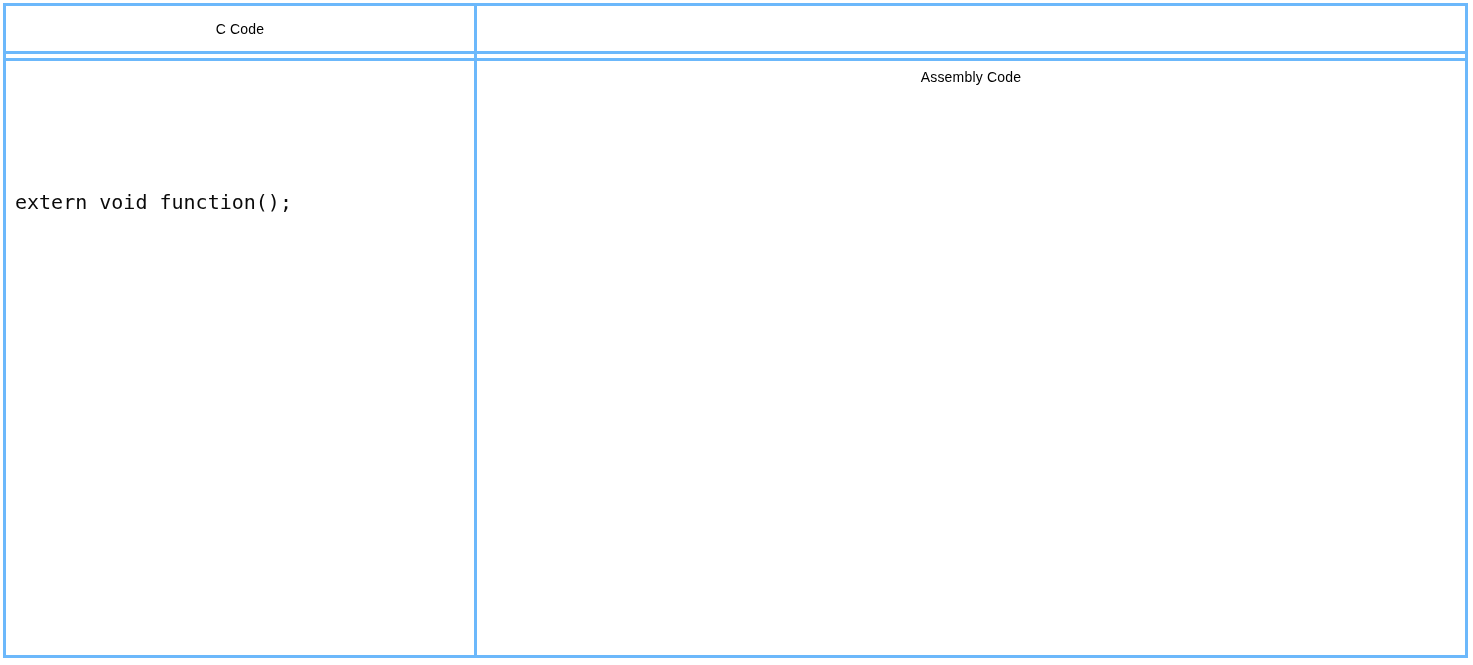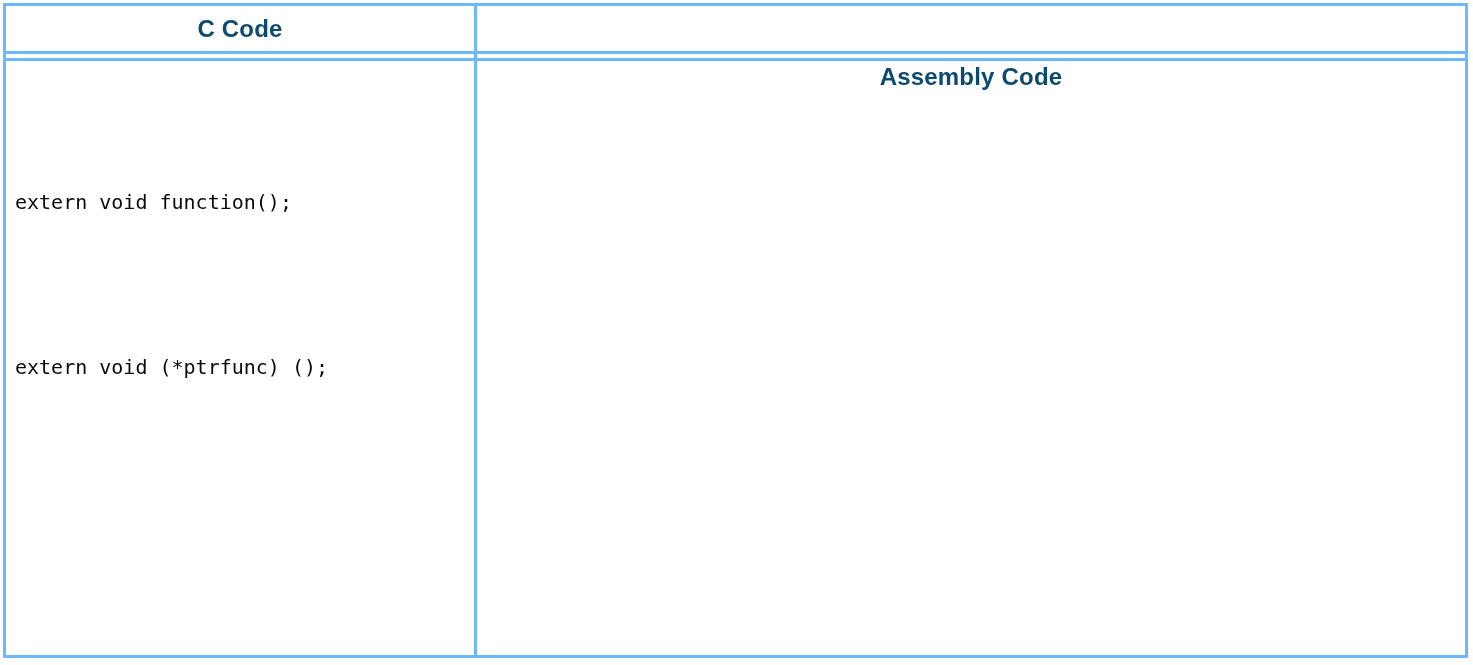--- a/index.html
+++ b/index.html
@@ -30,25 +30,24 @@
     height: 48px;
     box-sizing: border-box;
     border-bottom: 3px solid #6cb8fb;
   }
   .header-cell {
     display: flex;
     align-items: center;
     justify-content: center;
     box-sizing: border-box;
     height: 100%;
-    font-size: 24px;
-    color: #0c4a6e;
+    font-size: 14px;
+    color: #000000;
     font-family: "Liberation Sans", sans-serif;
     letter-spacing: 0.2px;
-    font-weight: bold;
   }
   .header-cell.left {
     width: 471px;
     border-right: 3px solid #6cb8fb;
   }
   .header-cell.right {
     flex: 1 1 auto;
     margin-top: 48px;
   }
 
@@ -131,21 +130,20 @@
   <div class="header-gap">
     <div class="gap-left"></div>
     <div class="gap-right"></div>
   </div>
 
   <div class="body-row">
 
     <div class="body-cell left">
       <div class="code-block c-col">
         <div class="code-line">extern void function();</div>
-        <div class="code-line">extern void (*ptrfunc) ();</div>
         <div class="code-line"></div>
         
         
         
         
         
         
         
         
         

